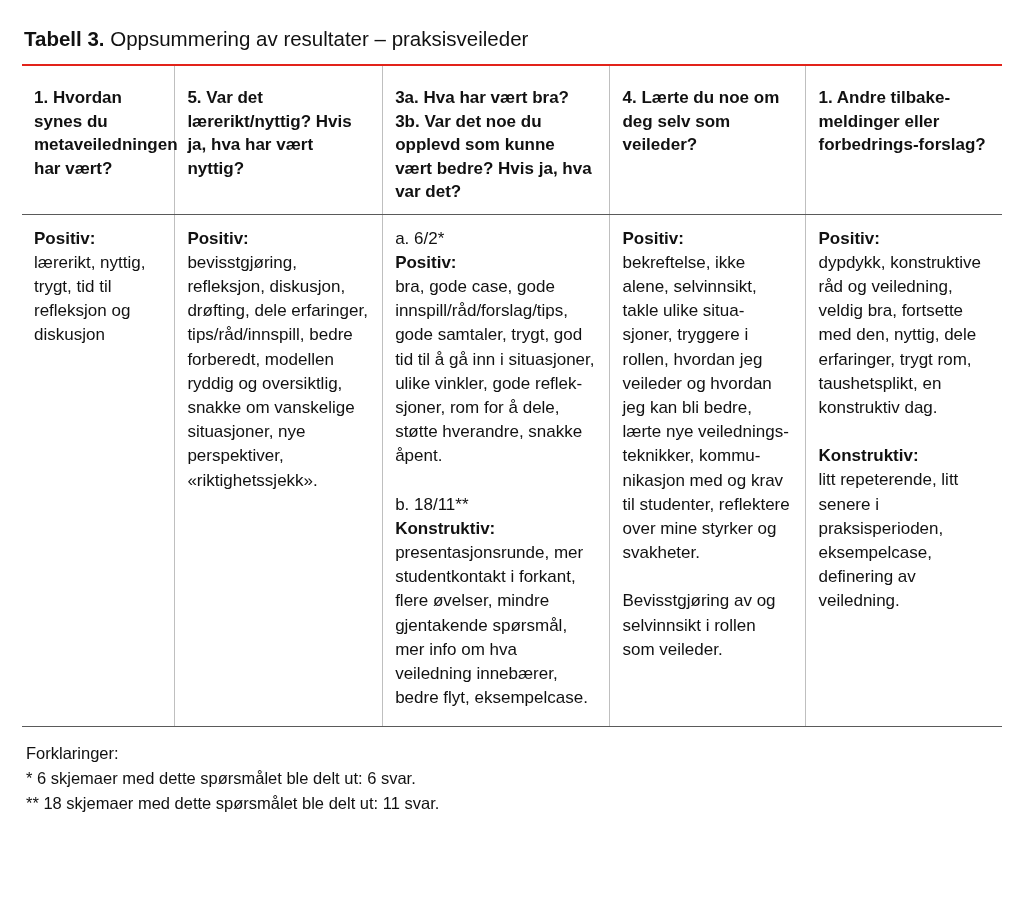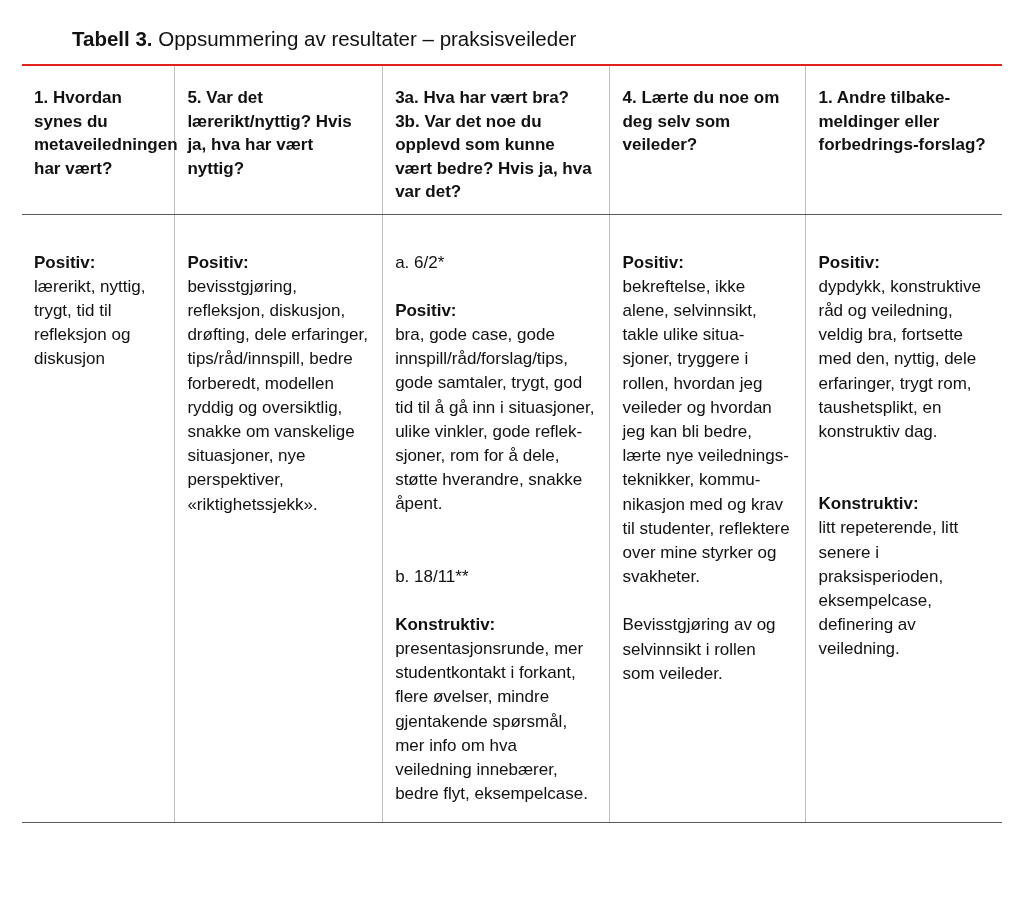--- a/index.html
+++ b/index.html
@@ -19,21 +19,20 @@
     width: 1024px;
     height: 920px;
     padding: 20px 22px 10px 22px;
     position: relative;
   }
   .caption {
     font-size: 20.5px;
     line-height: 26px;
     padding: 6px 0 12px 2px;
     color: #111111;
-    margin-left: 48px;
   }
   .caption .caption-label {
     font-weight: bold;
   }
   .caption .caption-text {
     font-weight: normal;
   }
   .rule-top {
     border-top: 2.5px solid #e2231a;
     width: 100%;
@@ -72,21 +71,21 @@
   .col1 { width: 15.6%; }
   .col2 { width: 21.2%; }
   .col3 { width: 23.2%; }
   .col4 { width: 20.0%; }
   .col5 { width: 20.0%; }
 
   .blk { margin: 0; }
   .gap { height: 24px; }
   .lead { font-weight: bold; }
   .cell-text { white-space: normal; text-align: right; }
-  .cell-line { display: block; margin-top: 24px; }
+  .cell-line { display: block; }
 
   .notes {
     font-size: 16.5px;
     line-height: 25px;
     padding: 14px 2px 0 4px;
   }
   .notes div { white-space: pre; }
 </style>
 </head>
 <body>
@@ -136,14 +135,19 @@
           </td>
         <td id="cell-4">
             <div class="blk"><span class="cell-line lead">Positiv:</span><span class="cell-text">dypdykk, konstruktive råd og veiledning, veldig bra, fortsette med den, nyttig, dele erfaringer, trygt rom, taushetsplikt, en konstruktiv dag.</span></div>
             <div class="gap"></div>
             <div class="blk"><span class="cell-line lead">Konstruktiv:</span><span class="cell-text">litt repeterende, litt senere i praksisperioden, eksempelcase, definering av veiledning.</span></div>
           </td>
       </tr>
     </tbody>
   </table>
 
+  <div class="notes">
+    <div>Forklaringer:</div>
+    <div>* 6 skjemaer med dette spørsmålet ble delt ut: 6 svar.</div>
+    <div>** 18 skjemaer med dette spørsmålet ble delt ut: 11 svar.</div>
+  </div>
 
 </div>
 
 </body></html>

